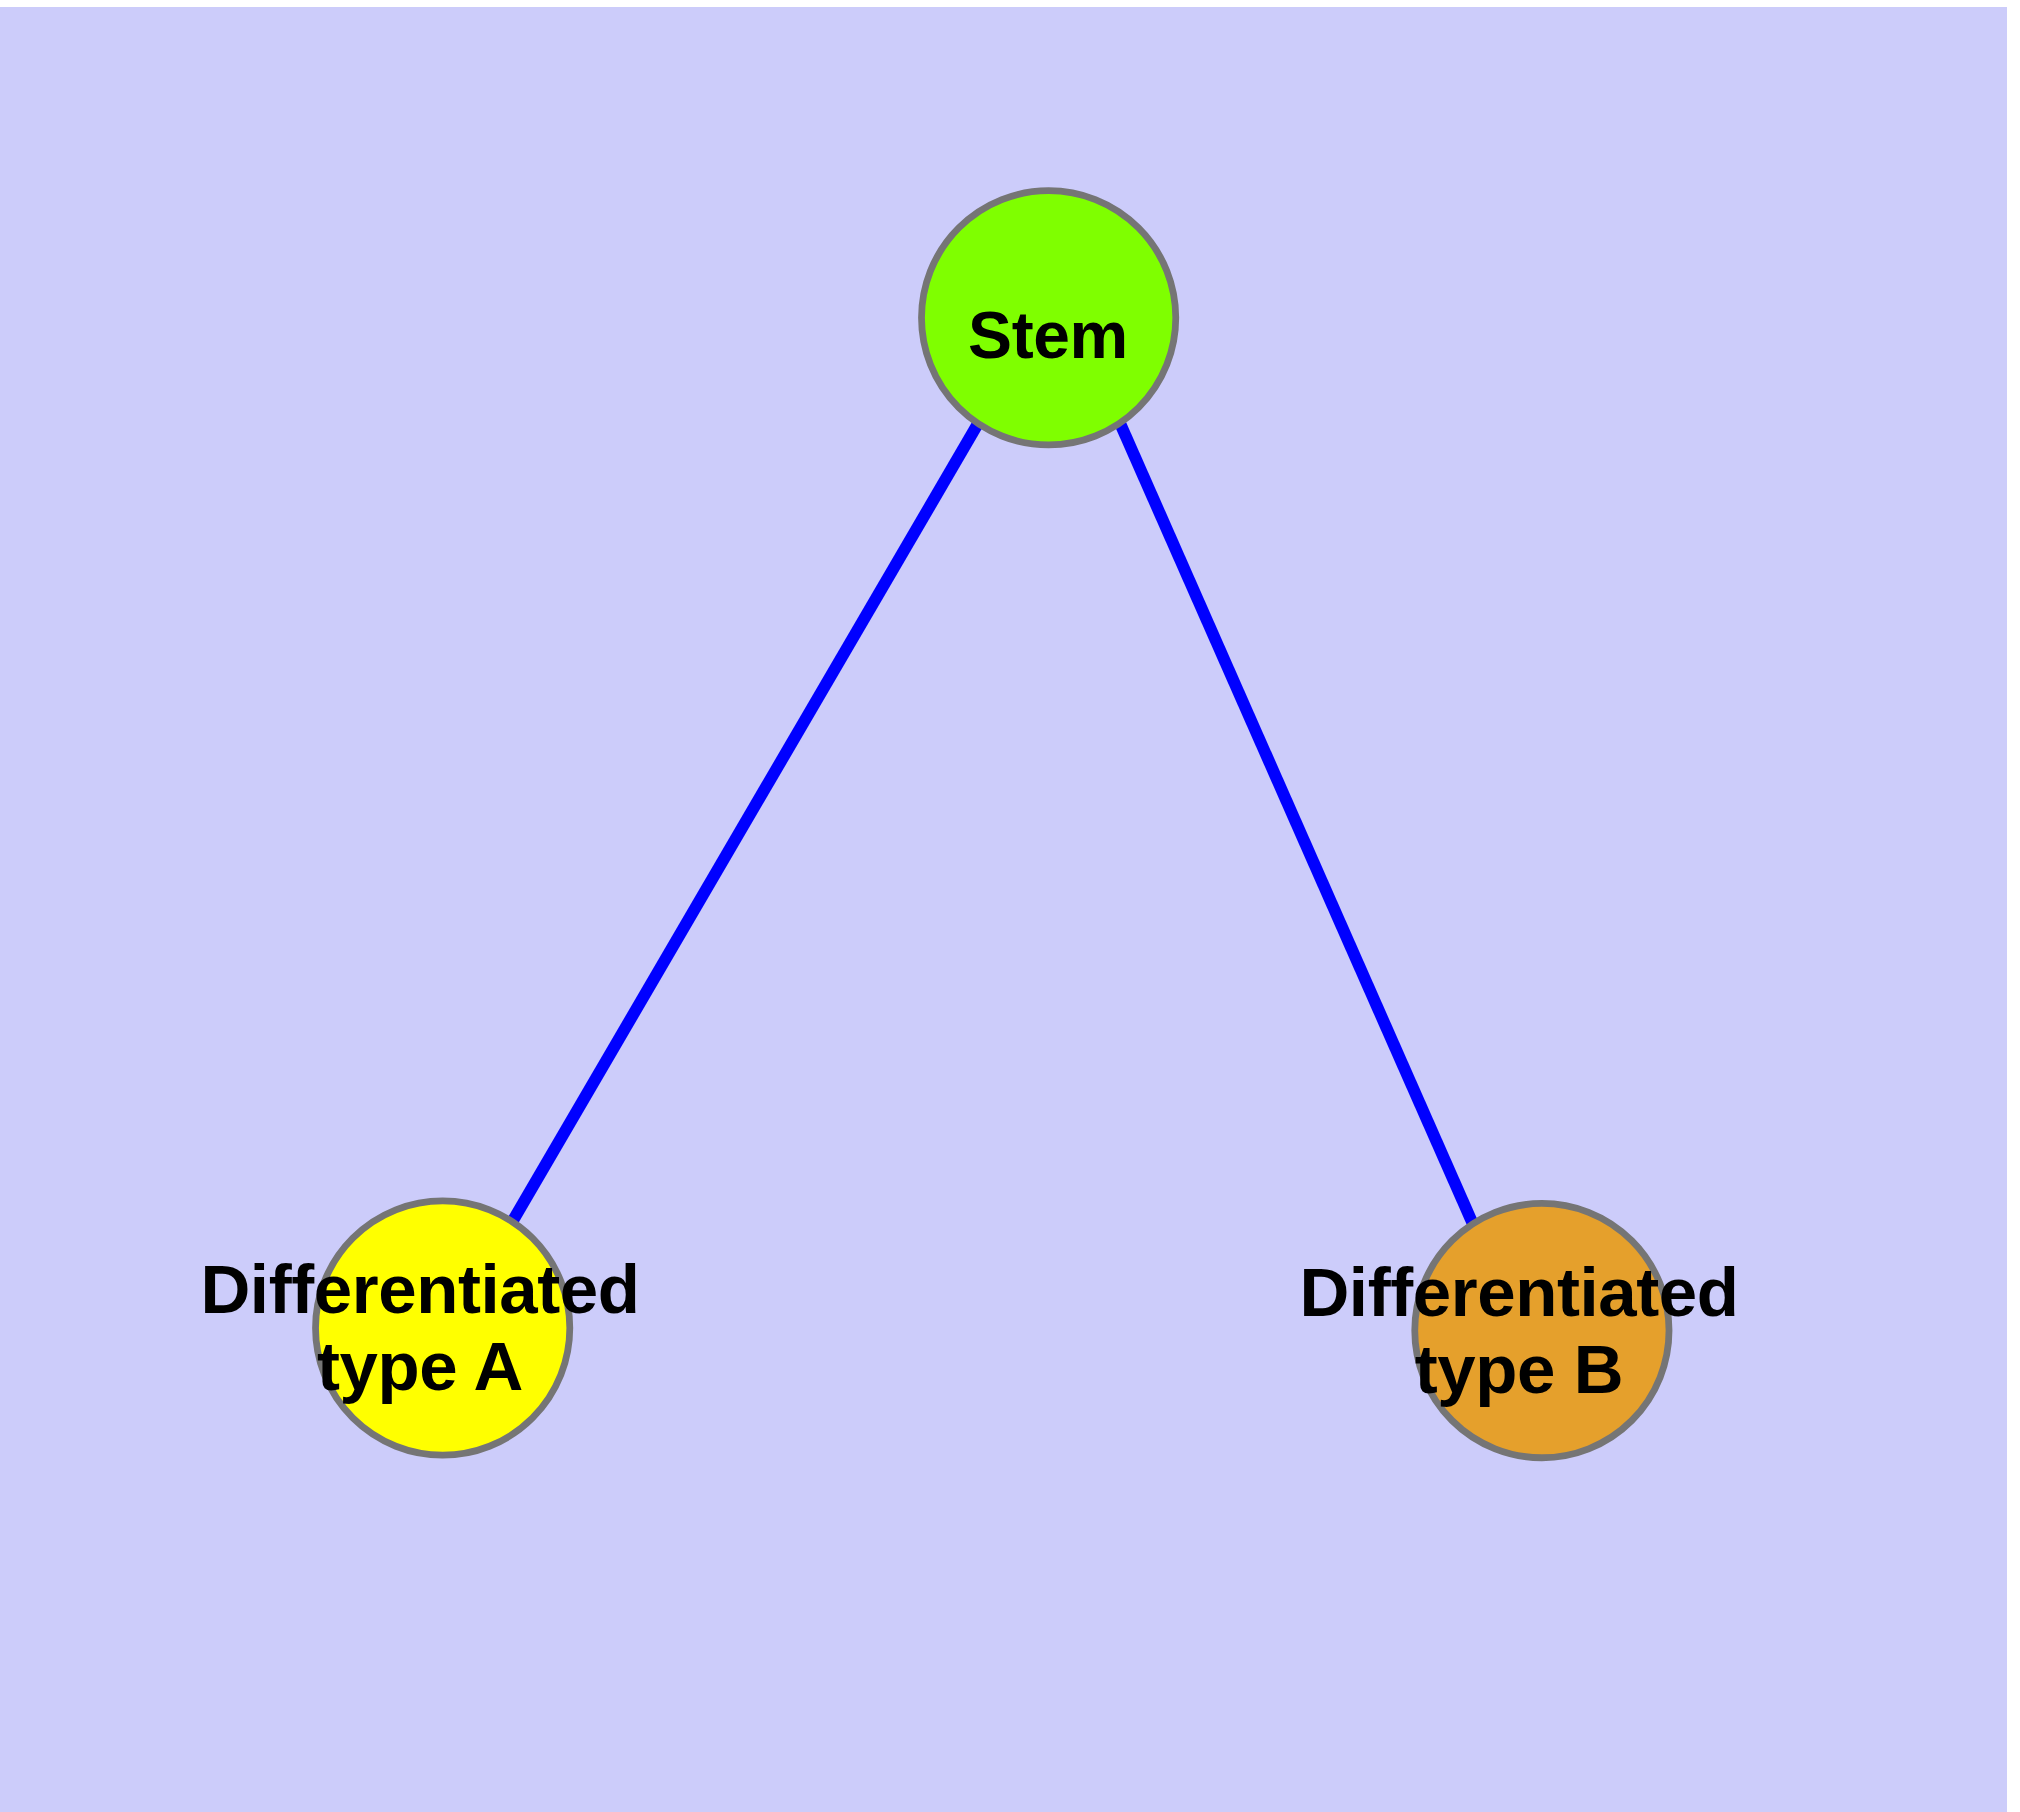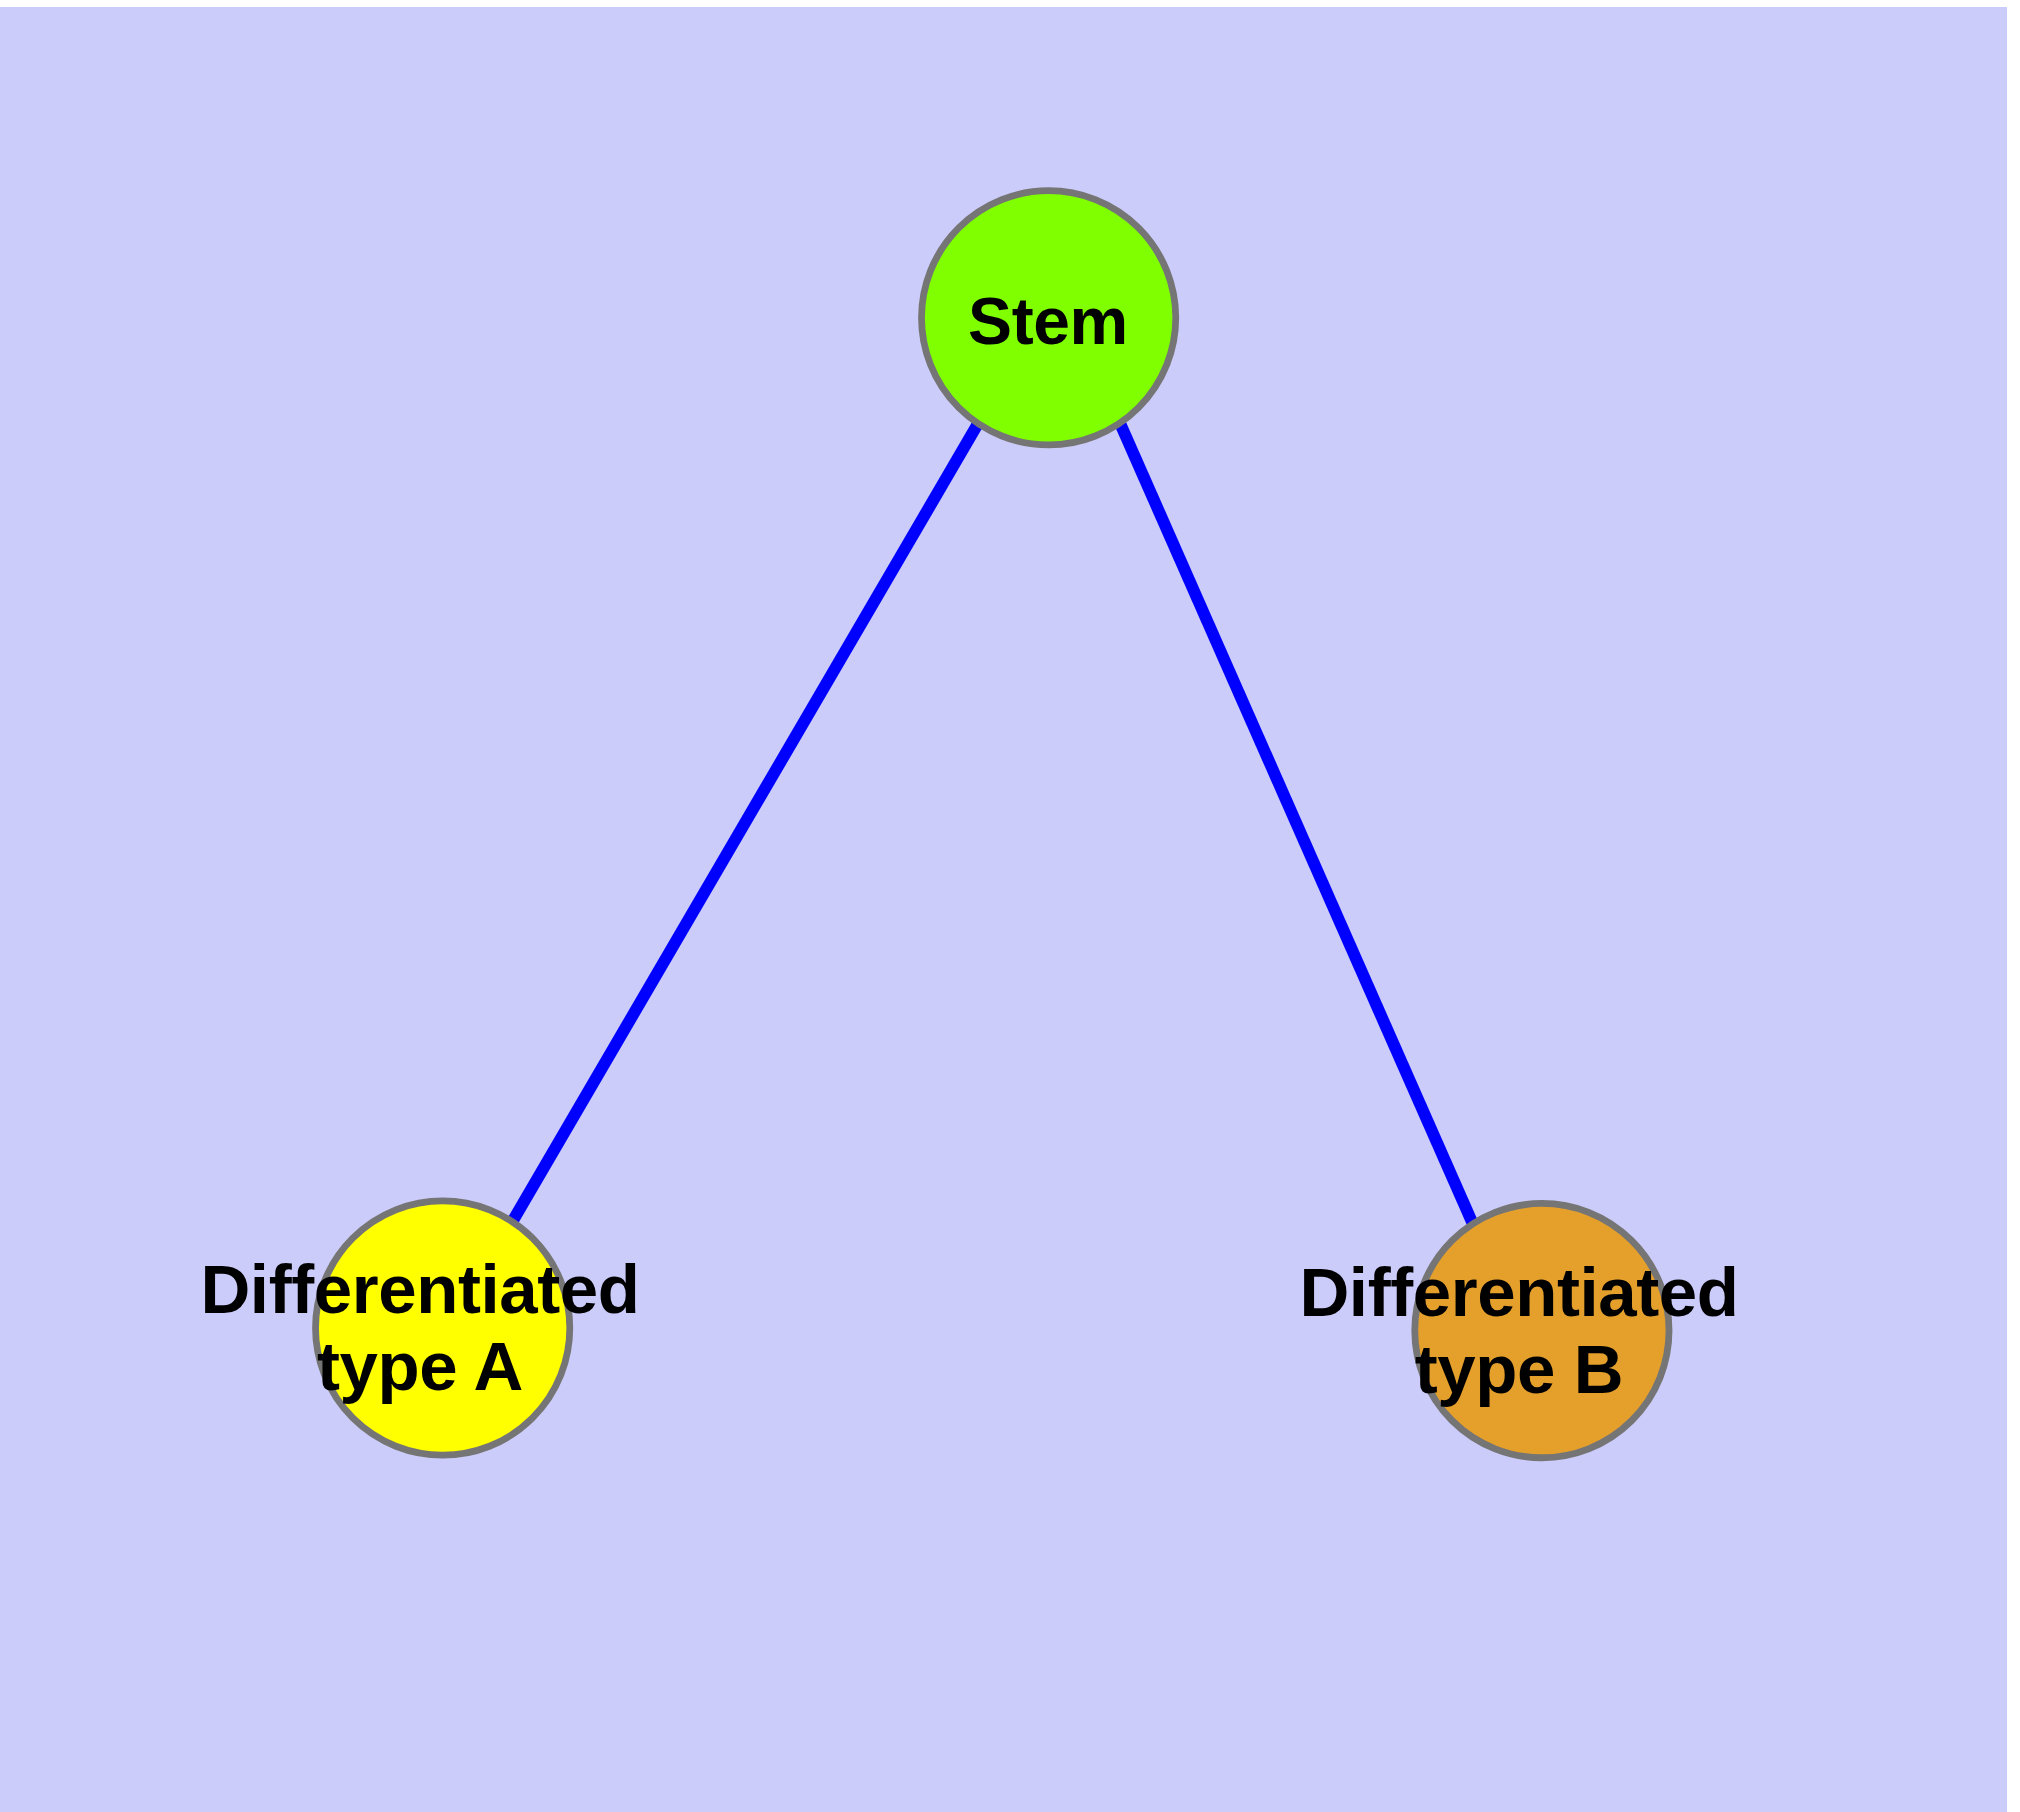--- a/index.html
+++ b/index.html
@@ -37,21 +37,21 @@
     font-family: "Liberation Sans", sans-serif;
     text-align: center;
     line-height: 1.12;
     white-space: pre;
     letter-spacing: -0.4px;
     pointer-events: none;
   }
   #label-stem {
     font-size: 66px;
     left: 1048px;
-    top: 322px;
+    top: 336px;
     transform: translate(-50%, -50%);
     text-align: right;
   }
   #label-diff-a {
     font-size: 69px;
     left: 420px;
     top: 1328px;
     transform: translate(-50%, -50%);
   }
   #label-diff-b {

